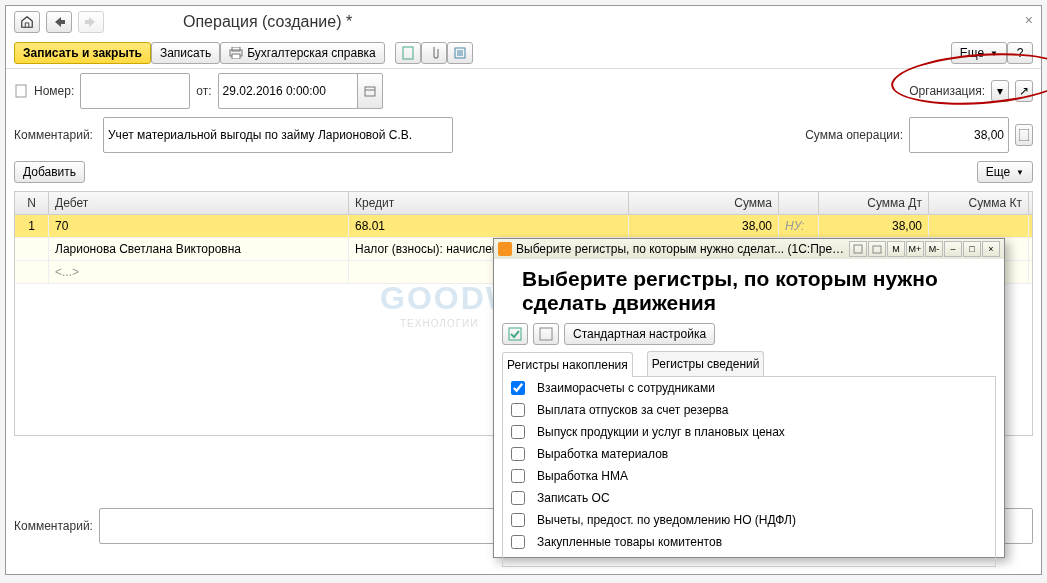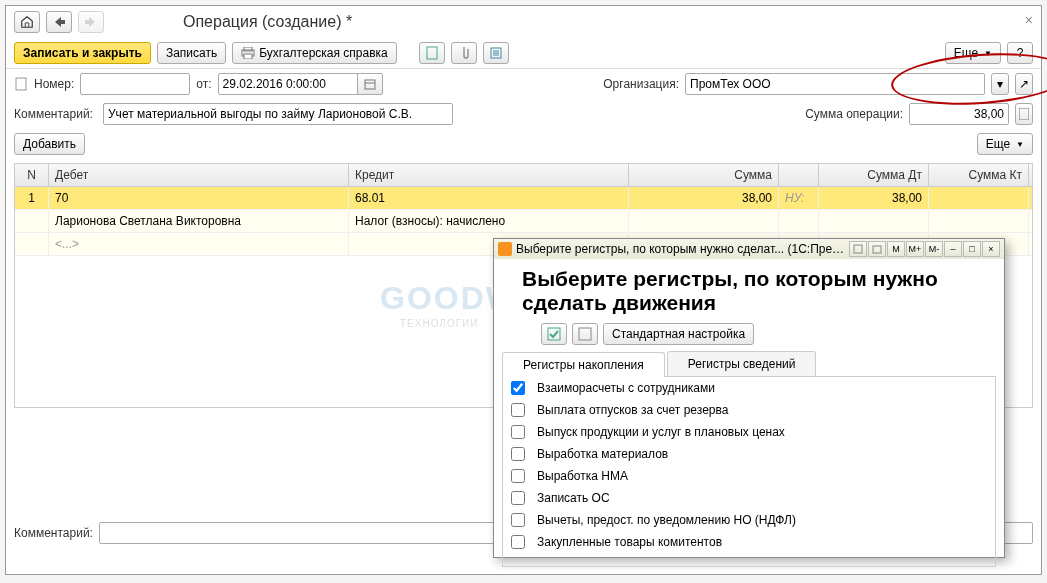--- a/index.html
+++ b/index.html
@@ -7,26 +7,26 @@
 
 .window { background: #fff; border: 1px solid #999; margin: 5px; height: 570px; position: relative; }
 
 .titlebar { display: flex; align-items: center; padding: 5px 8px; gap: 6px; }
 .btn { background: linear-gradient(#fff,#e8e8e8); border: 1px solid #aaa; border-radius: 3px; padding: 3px 8px; cursor: pointer; display: inline-flex; align-items: center; justify-content: center; min-height: 22px; }
 .btn-yellow { background: linear-gradient(#ffe97a,#ffd940); border-color: #c9a800; font-weight: bold; }
 .btn-icon { width: 26px; padding: 3px; }
 .title { font-size: 16px; color: #333; margin-left: 73px; }
 .close-x { position: absolute; right: 8px; top: 6px; font-size: 14px; color: #888; cursor: pointer; }
 
-.toolbar { display: flex; padding: 4px 8px; gap: 6px; border-bottom: 1px solid #ddd; }
+.toolbar { display: flex; padding: 4px 8px; border-bottom: 1px solid #ddd; }
 .spacer { flex: 1; }
 
 .form-row { display: flex; align-items: center; padding: 4px 8px; gap: 6px; }
 .label { color: #333; }
-.input { border: 1px solid #aaa; background: #fff; padding: 2px 4px; height: 22px; border-radius: 2px; }
+.input { border: 1px solid #aaa; background: #fff; padding: 2px 4px; height: 36px; border-radius: 2px; }
 .input-date { width: 140px; }
 
 .table { border: 1px solid #ccc; margin: 4px 8px; }
 .table-header { display: flex; background: linear-gradient(#f8f8f8,#e8e8e8); border-bottom: 1px solid #ccc; }
 .th { padding: 4px 6px; border-right: 1px solid #ccc; font-weight: normal; color: #333; }
 .table-body { min-height: 220px; background: #fff; }
 .tr { display: flex; border-bottom: 1px solid #eee; }
 .tr-yellow { background: #ffe97a; }
 .tr-light { background: #fffef0; }
 .td { padding: 4px 6px; border-right: 1px solid #eee; overflow: hidden; white-space: nowrap; }
@@ -46,23 +46,23 @@
 
 
 .dialog { position: absolute; left: 493px; top: 238px; width: 512px; height: 320px; background: #fff; border: 1px solid #888; box-shadow: 4px 4px 10px rgba(0,0,0,0.3); }
 .dlg-title { background: linear-gradient(#f5f5e8,#e8e8d8); display: flex; align-items: center; padding: 2px 4px; font-size: 11px; gap: 4px; }
 .dlg-title .icon { width: 14px; height: 14px; background: #f7931e; border-radius: 2px; }
 .dlg-title-text { flex: 1; overflow: hidden; white-space: nowrap; text-overflow: ellipsis; }
 .dlg-title-btns { display: flex; gap: 1px; }
 .dlg-tbtn { width: 18px; height: 16px; border: 1px solid #bbb; background: linear-gradient(#fafaf0,#e8e8d8); font-size: 9px; display: flex; align-items: center; justify-content: center; cursor: pointer; }
 .dlg-body { padding: 8px; }
 .dlg-h { font-size: 21px; font-weight: bold; margin-bottom: 8px; margin-left: 20px; }
-.dlg-toolbar { display: flex; gap: 5px; margin-bottom: 6px; margin-left: 39px; }
+.dlg-toolbar { display: flex; gap: 5px; margin-bottom: 6px; }
 .tabs { display: flex; border-bottom: 1px solid #ccc; }
-.tab { padding: 5px 20px; border: 1px solid #ccc; border-bottom: none; background: #f5f5f5; cursor: pointer; margin-right: 2px; border-radius: 3px 3px 0 0; }
+.tab { padding: 5px 4px; border: 1px solid #ccc; border-bottom: none; background: #f5f5f5; cursor: pointer; margin-right: 14px; border-radius: 3px 3px 0 0; }
 .tab.active { background: #fff; position: relative; top: 1px; }
 .reg-list { border: 1px solid #ccc; border-top: none; height: 190px; overflow-y: auto; }
 .reg-item { display: flex; align-items: center; padding: 4px 8px; gap: 12px; }
 .reg-item input { width: 14px; height: 14px; }
 
 .watermark { position: absolute; left: 380px; top: 280px; font-size: 32px; font-weight: bold; color: rgba(100,160,200,0.25); letter-spacing: 2px; pointer-events: none; }
 .watermark-sub { position: absolute; left: 400px; top: 318px; font-size: 10px; color: rgba(120,120,120,0.25); letter-spacing: 1px; pointer-events: none; }
 
 svg { display: block; }
 </style>
@@ -141,21 +141,20 @@
       <input class="input input-date" value="29.02.2016 0:00:00" style="">
       <button class="btn btn-icon" style="border-radius:0 2px 2px 0;margin-left:-1px">
           <svg width="12" height="12">
             <rect x="1" y="2" width="10" height="9" fill="none" stroke="#777"></rect>
             <line x1="1" y1="5" x2="11" y2="5" stroke="#777"></line>
           </svg>
         </button>
     </div>
     <div class="spacer"></div>
     <span class="label">Организация:</span>
-    <input class="input" style="width: 300px;" value="ПромТех ООО">
     <button class="btn btn-icon" style="width:18px">▾</button>
     <button class="btn btn-icon" style="width:18px">↗</button>
   </div>
 
   <div class="form-row">
     <span class="label" style="width:72px">Комментарий:</span>
     <input class="input" style="flex: 1 1 0%; max-width: 450px; margin-left: 11px;" value="Учет материальной выгоды по займу Ларионовой С.В.">
     <div class="spacer"></div>
     <span class="label">Сумма операции:</span>
     <input class="input" style="width: 100px; text-align: right;" value="38,00">

